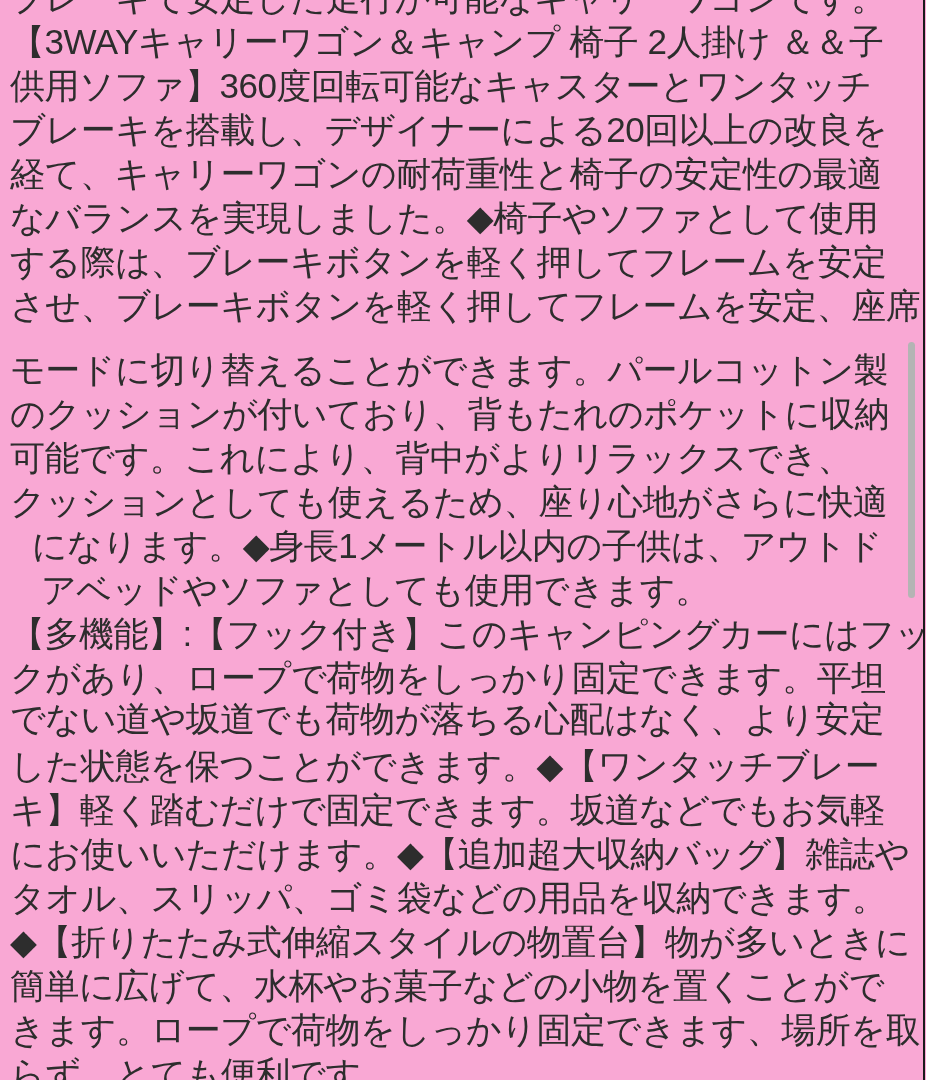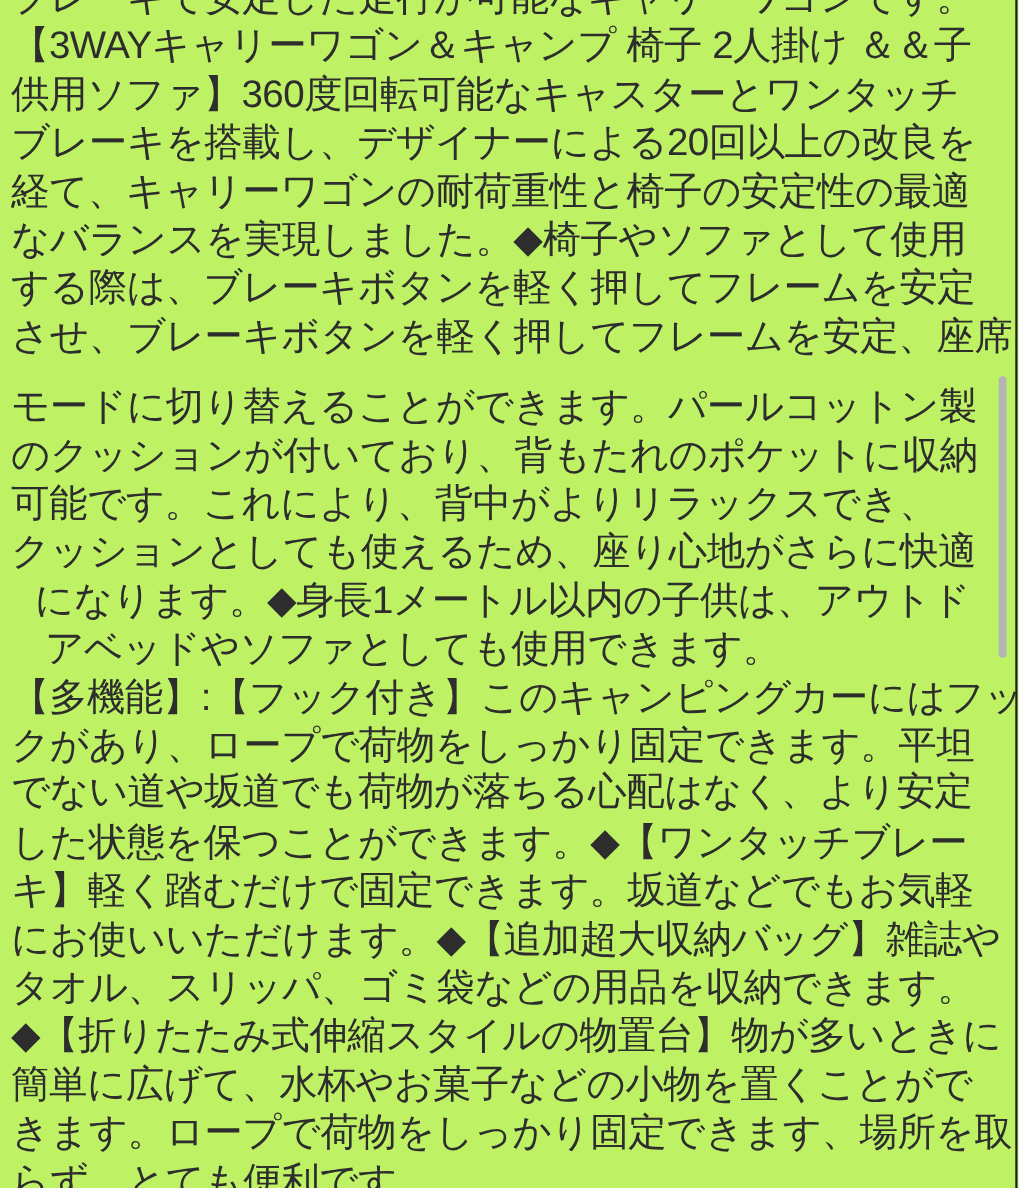--- a/index.html
+++ b/index.html
@@ -9,21 +9,21 @@
     width: 926px;
     height: 1080px;
     overflow: hidden;
     font-family: "Liberation Sans", "DejaVu Sans", sans-serif;
   }
   .viewport {
     position: relative;
     width: 926px;
     height: 1080px;
     overflow: hidden;
-    background: #bef264;
+    background: #f9a8d4;
   }
   .desc-block {
     position: absolute;
     left: 10px;
     top: -24px;
     right: 44px;
   }
   .line {
     font-size: 35px;
     line-height: 44px;
@@ -53,21 +53,21 @@
 </head>
 <body style="background: rgb(255, 255, 255);">
 
 <div class="viewport">
 
   <div class="desc-block">
     <div class="line" style="color: rgb(45, 45, 45);">ブレーキで安定した走行が可能なキャリーワゴンです。</div>
     <div class="line" style="color: rgb(45, 45, 45);">【3WAYキャリーワゴン＆キャンプ 椅子 2人掛け ＆＆子</div>
     <div class="line" style="color: rgb(45, 45, 45);">供用ソファ】360度回転可能なキャスターとワンタッチ</div>
     <div class="line" style="color: rgb(45, 45, 45);">ブレーキを搭載し、デザイナーによる20回以上の改良を</div>
-    <div class="line" style="color: rgb(45, 45, 45);">経て、キャリーワゴンの耐荷重性と椅子の安定性の最適</div>
+    <div class="line" style="color: rgb(45, 45, 45); text-align: center;">経て、キャリーワゴンの耐荷重性と椅子の安定性の最適</div>
     <div class="line" style="color: rgb(45, 45, 45);">なバランスを実現しました。◆椅子やソファとして使用</div>
     <div class="line" style="color: rgb(45, 45, 45);">する際は、ブレーキボタンを軽く押してフレームを安定</div>
     <div class="line" style="color: rgb(45, 45, 45);">させ、ブレーキボタンを軽く押してフレームを安定、座席</div>
     <div class="line" style="color: rgb(45, 45, 45); margin-top: 20px;">モードに切り替えることができます。パールコットン製</div>
     <div class="line" style="color: rgb(45, 45, 45);">のクッションが付いており、背もたれのポケットに収納</div>
     <div class="line" style="color: rgb(45, 45, 45);">可能です。これにより、背中がよりリラックスでき、</div>
     <div class="line" style="color: rgb(45, 45, 45);">クッションとしても使えるため、座り心地がさらに快適</div>
     <div class="line" style="color: rgb(45, 45, 45); text-align: right;">になります。◆身長1メートル以内の子供は、アウトド</div>
     <div class="line" style="color: rgb(45, 45, 45); margin-left: 31px;">アベッドやソファとしても使用できます。</div>
     <div class="line" style="color: rgb(45, 45, 45);">【多機能】:【フック付き】このキャンピングカーにはフッ</div>

